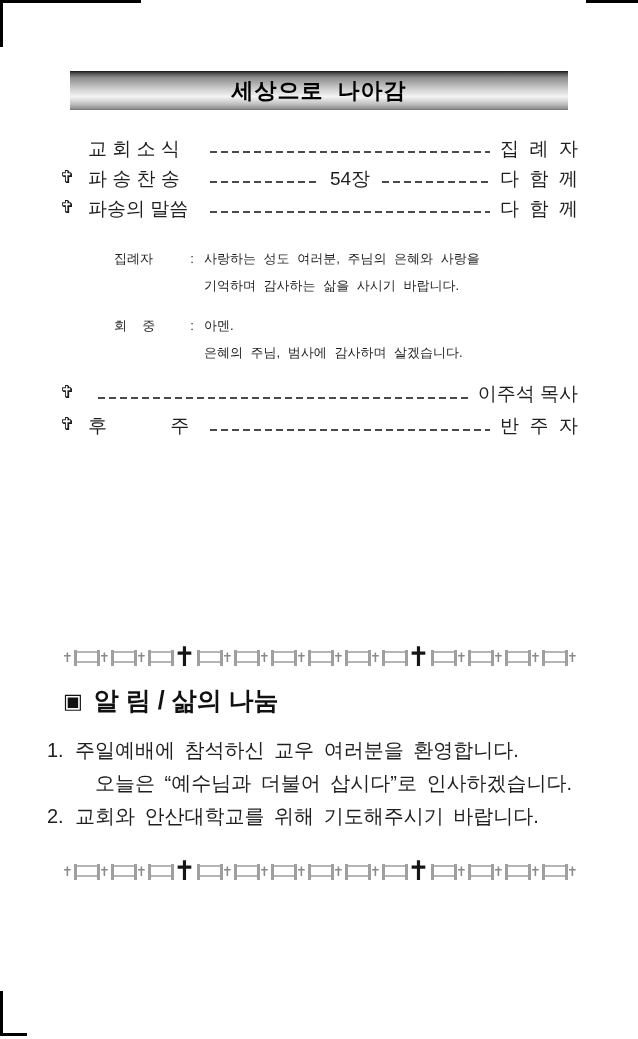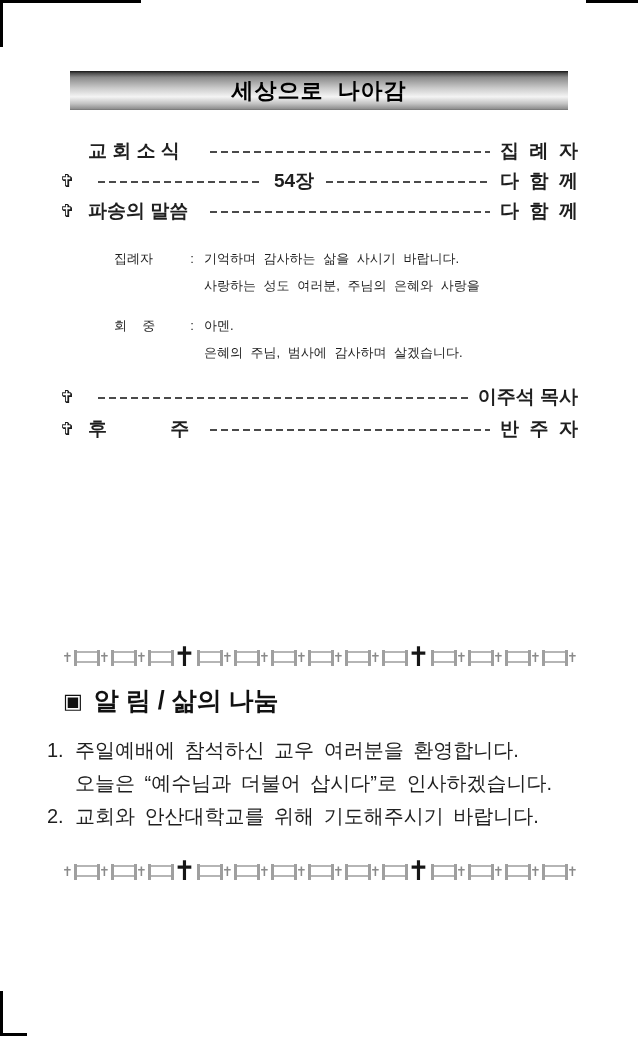--- a/index.html
+++ b/index.html
@@ -31,21 +31,21 @@
     display: flex; align-items: center; justify-content: center;
   }
   .header-title {
     font-size: 22px; font-weight: bold; color: #000;
     white-space: pre; letter-spacing: 1px;
   }
 
   
   .order-block { position: absolute; left: 60px; top: 136px; width: 518px; }
   .closing-block { position: absolute; left: 60px; top: 381px; width: 518px; }
-  .order-row { display: flex; align-items: center; height: 30px; font-size: 19px; font-weight: bold; }
+  .order-row { display: flex; height: 30px; font-size: 19px; }
   .closing-block .order-row { height: 32px; }
   .cross-col { width: 28px; font-size: 18px; color: #1c1c1c; flex-shrink: 0; }
   .order-label { min-width: 112px; white-space: pre; flex-shrink: 0; }
   .order-center { white-space: pre; padding: 0 2px; }
   .order-right { white-space: pre; text-align: right; flex-shrink: 0; }
   .leader {
     flex: 1 1 auto; height: 2px; margin: 2px 10px 0 10px; align-self: center;
     background: repeating-linear-gradient(to right, #4a4a4a 0 7px, transparent 7px 11px);
   }
 
@@ -80,21 +80,21 @@
   
   .ann-heading {
     position: absolute; left: 63px; top: 684px;
     font-size: 25px; font-weight: bold; color: #111;
     display: flex; align-items: center; white-space: pre;
   }
   .ann-bullet { font-size: 21px; margin-right: 11px; font-weight: normal; }
   .ann-list { position: absolute; left: 47px; top: 734px; width: 545px; font-size: 20px; word-spacing: 4px; }
   .ann-line { display: flex; line-height: 33px; white-space: nowrap; }
   .ann-num { width: 28px; flex-shrink: 0; }
-  .ann-indent { padding-left: 28px; }
+  .ann-indent { padding-left: 28px; justify-content: center; }
 </style>
 </head>
 <body>
 
 <div class="page">
 
   <div class="mark mark-tl-h"></div>
   <div class="mark mark-tl-v"></div>
   <div class="mark mark-tr-h"></div>
   <div class="mark mark-bl-v"></div>
@@ -106,40 +106,41 @@
 
   <div class="order-block">
     <div class="order-row">
       <span class="cross-col"></span>
       <span class="order-label">교 회 소 식</span>
       <span class="leader"></span>
       <span class="order-right">집  례  자</span>
     </div>
     <div class="order-row">
       <span class="cross-col">✞</span>
+      <span class="order-label">파 송 찬 송</span>
       <span class="leader"></span>
       <span class="order-center">54장</span>
       <span class="leader"></span>
       <span class="order-right">다  함  께</span>
     </div>
     <div class="order-row">
       <span class="cross-col">✞</span>
       <span class="order-label">파송의 말씀</span>
       <span class="leader"></span>
       <span class="order-right">다  함  께</span>
     </div>
   </div>
 
   <div class="dialogue">
     <div class="dia-row">
       <span class="dia-speaker">집례자</span>
       <span class="dia-colon">:</span>
       <span class="dia-lines">
+        <span class="dia-line" style="display:block">사랑하는 성도 여러분, 주님의 은혜와 사랑을</span>
         <span class="dia-line" style="display:block">기억하며 감사하는 삶을 사시기 바랍니다.</span>
-        <span class="dia-line" style="display:block">사랑하는 성도 여러분, 주님의 은혜와 사랑을</span>
       </span>
     </div>
     <div class="dia-row">
       <span class="dia-speaker">회  중</span>
       <span class="dia-colon">:</span>
       <span class="dia-lines">
         <span class="dia-line" style="display:block">아멘.</span>
         <span class="dia-line" style="display:block">은혜의 주님, 범사에 감사하며 살겠습니다.</span>
       </span>
     </div>

